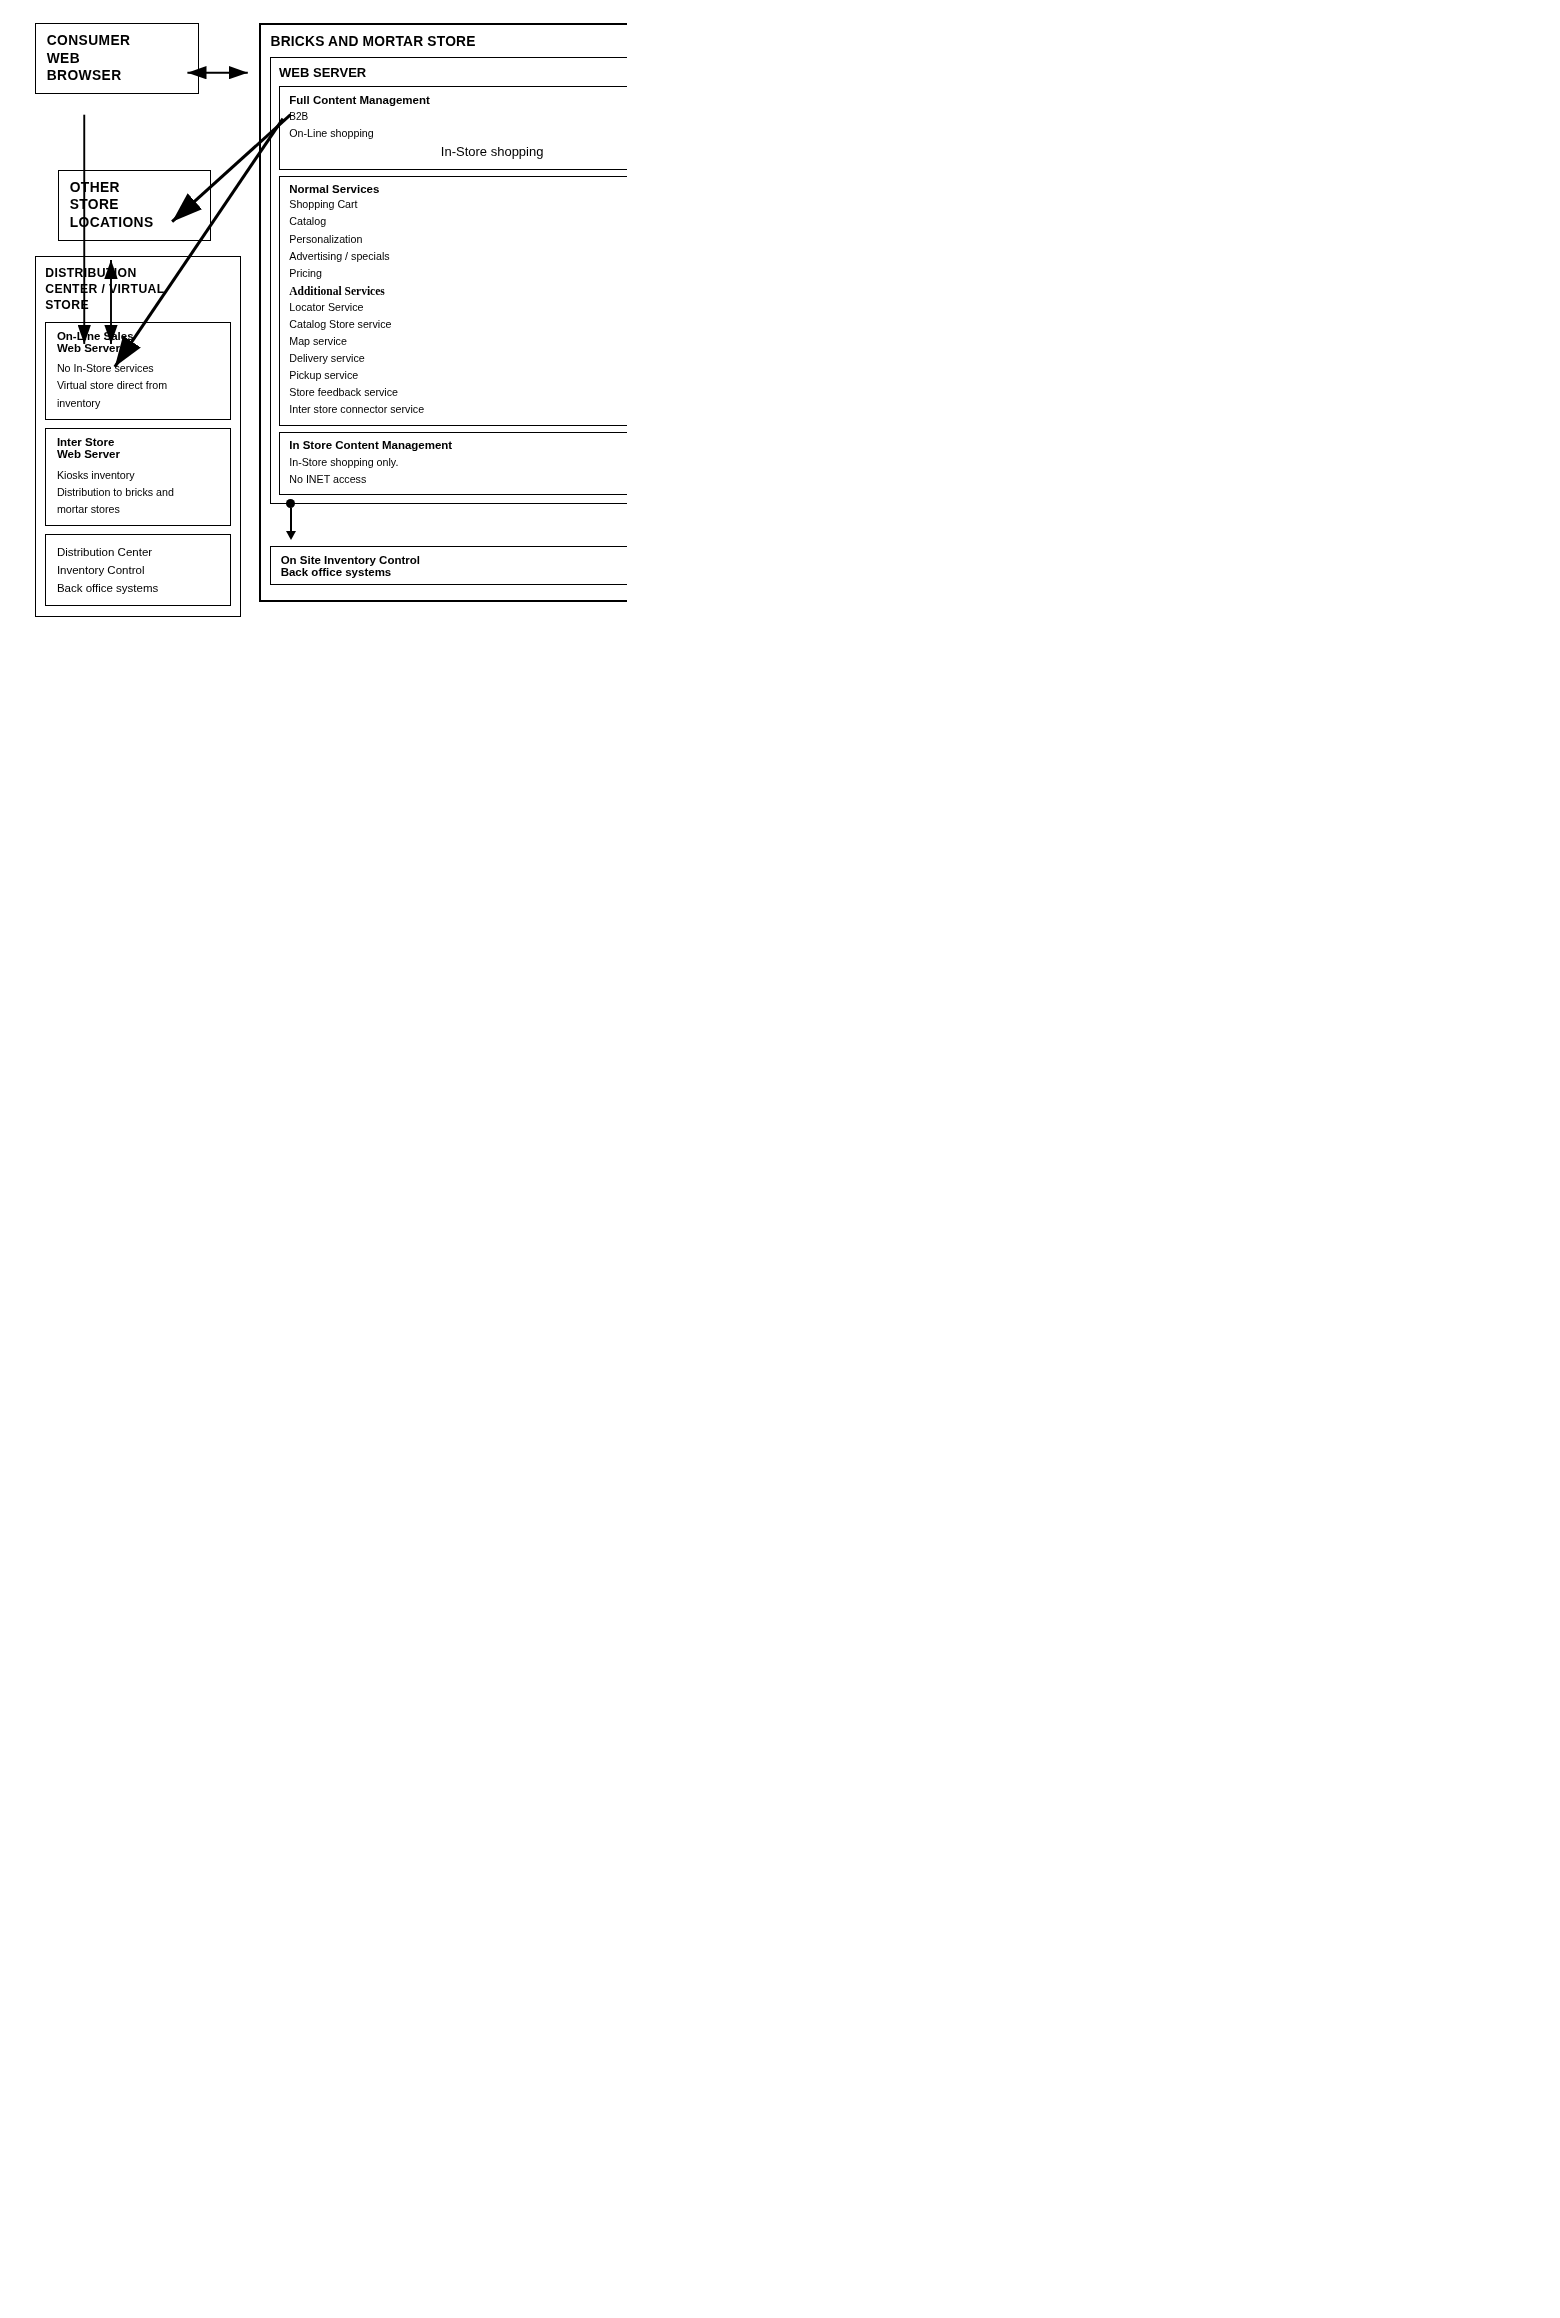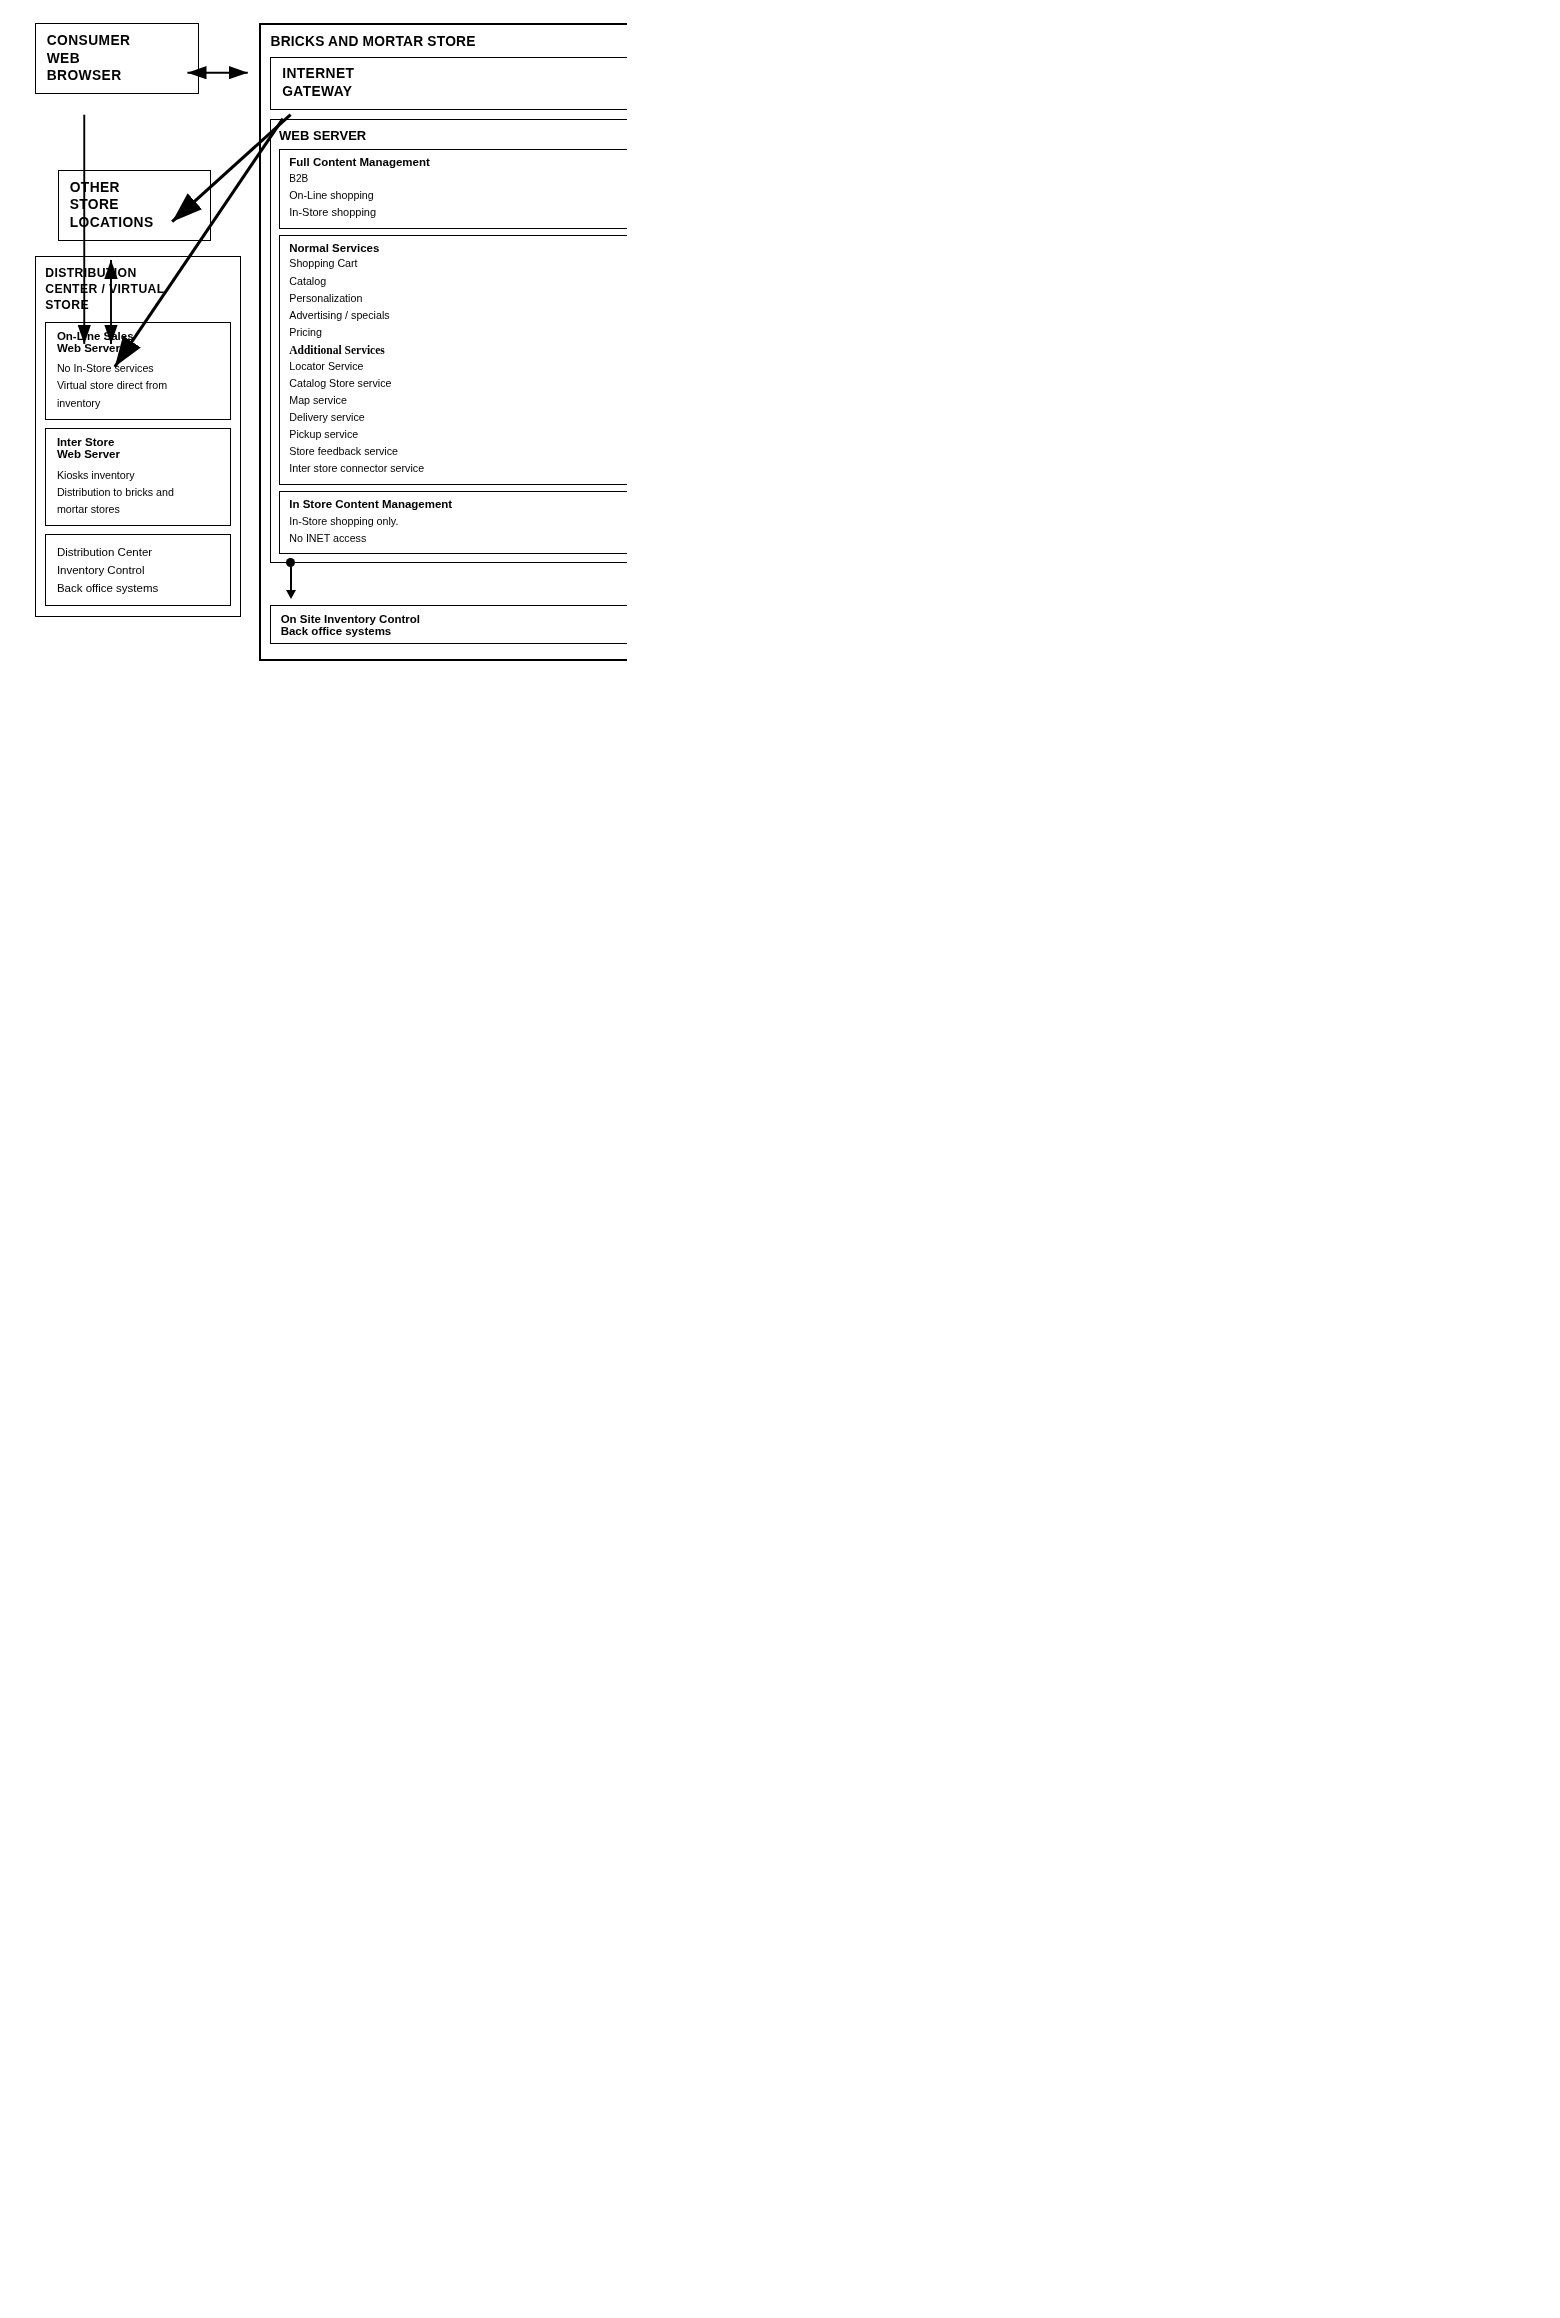--- a/index.html
+++ b/index.html
@@ -125,33 +125,29 @@
 Back office systems</div>
         </div>
 
       </div>
     </div>
 
     <div style="flex: 1; border: 2.3px solid #000; padding: 9.2px;">
 
       <div class="bricks-header" style="font-size: 13.8px; font-weight: bold; margin-bottom: 7.6px;">BRICKS AND MORTAR STORE</div>
 
-      <div class="box" style="margin-bottom: 9.2px;">
-        <div class="box-title-caps" style="white-space: pre-line; font-size: 13.8px; font-weight: bold;">INTERNET
-GATEWAY</div>
-      </div>
 
       <div style="border: 1.9px solid #000; padding: 7.6px;">
         <div class="webserver-title" style="font-weight: bold; font-size: 13px; margin-bottom: 6.1px;">WEB SERVER</div>
 
         <div class="inner-box">
           <div style="font-weight: bold; font-size: 11.5px; margin-bottom: 3.1px;">Full Content Management</div>
           <div style="font-size: 10px; line-height: 1.6;">B2B</div>
           <div style="font-size: 10.7px; line-height: 1.6;">On-Line shopping</div>
-          <div style="font-size: 11px; line-height: 1.6;">In-Store shopping</div>
+          <div style="font-size: 13px; line-height: 1.6; text-align: center;">In-Store shopping</div>
         </div>
 
         <div class="inner-box">
           <div style="font-weight: bold; font-size: 11.5px; margin-bottom: 1.5px;">Normal Services</div>
           <div style="font-size: 10.7px; line-height: 1.6;">Shopping Cart</div>
           <div style="font-size: 10.7px; line-height: 1.6;">Catalog</div>
           <div style="font-size: 10.7px; line-height: 1.6;">Personalization</div>
           <div style="font-size: 10.7px; line-height: 1.6;">Advertising / specials</div>
           <div style="font-size: 10.7px; line-height: 1.6;">Pricing</div>
           <div style="font-weight: bold; font-size: 11.5px; margin-top: 3.1px; margin-bottom: 1.5px; font-family: Liberation Serif, serif;">Additional Services</div>

